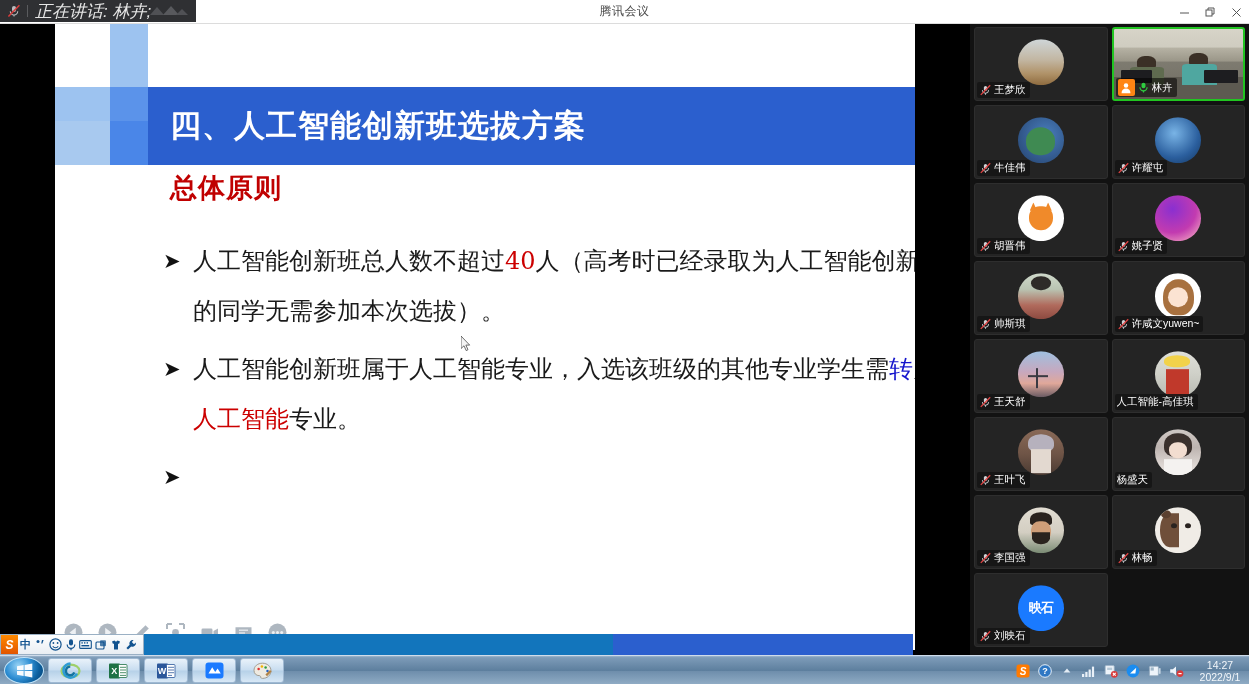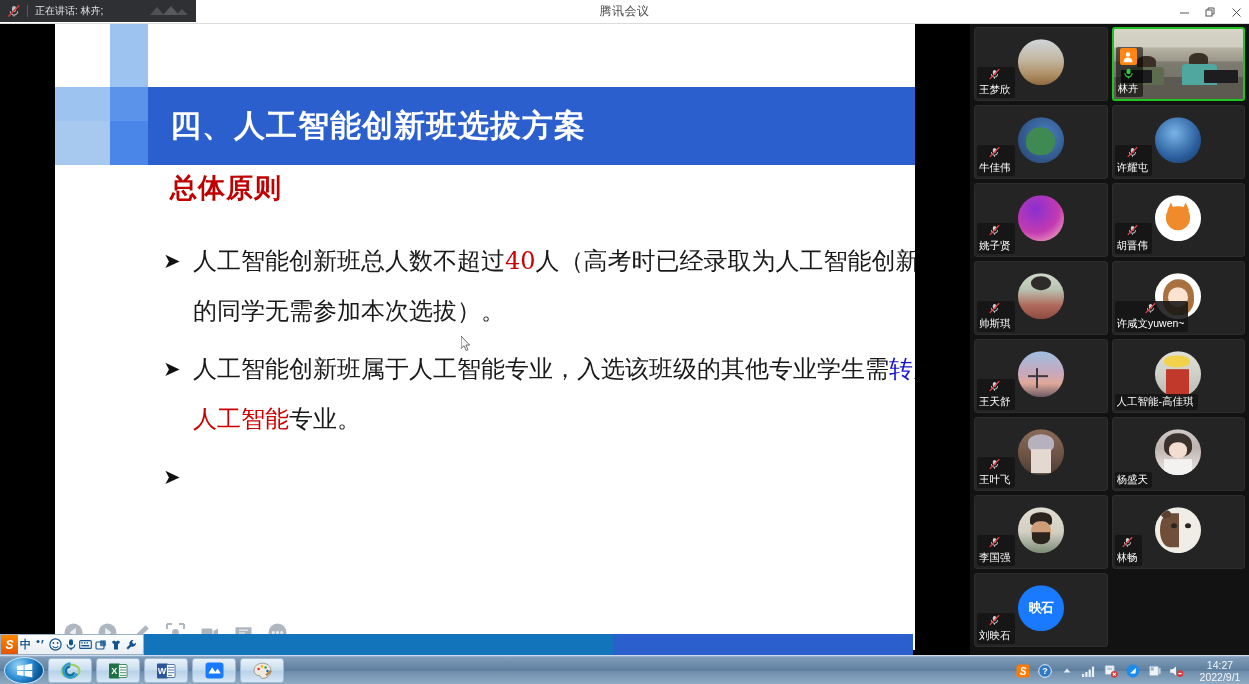--- a/index.html
+++ b/index.html
@@ -25,21 +25,21 @@
   
   #speaking-bar{
     position:absolute; left:0; top:0; width:196px; height:22px;
     background:#2f3033; display:flex; align-items:center; z-index:6;
     padding-left:6px; overflow:hidden;
   }
   #speaking-mic{ width:16px; height:14px; position:relative; flex:0 0 auto; }
   #speaking-divider{
     width:1px; height:12px; background:#5a5b5e; margin:0 7px 0 5px; flex:0 0 auto;
   }
-  #speaking-text{ font-size:10px; color:#e6e6e6; white-space:nowrap; }
+  #speaking-text{ font-size:17px; color:#e6e6e6; white-space:nowrap;font-style:italic; }
   #speaking-wave{
     position:absolute; right:8px; top:4px; width:40px; height:14px; opacity:.55;
   }
 
   
   #stage{
     position:absolute; left:0; top:24px; width:970px; height:636px; background:#000;
   }
   #slide{
     position:absolute; left:55px; top:0; width:860px; height:626px; background:#fff;
@@ -109,21 +109,21 @@
   .tile.active{ border:2px solid #21c521; }
   .avatar{
     position:absolute; left:50%; top:50%; transform:translate(-50%,-54%);
     width:46px; height:46px; border-radius:50%; overflow:hidden;
     display:flex; align-items:center; justify-content:center;
     font-size:14px; font-weight:bold; color:#fff;
   }
   .nameplate{
     position:absolute; left:2px; bottom:2px; max-width:96%;
     background:rgba(20,20,20,.88); border-radius:2px;
-    display:flex; align-items:center; gap:2px; padding:1px 4px 1px 2px;flex-direction:column;
+    display:flex; align-items:center; gap:2px; padding:1px 4px 1px 2px;
   }
   .nameplate.on-video{ background:rgba(0,0,0,.55); }
   .nm-text{
     font-size:10.5px; color:#fff; white-space:nowrap;
     overflow:hidden; text-overflow:ellipsis; max-width:78px;
   }
   .mic{ width:13px; height:13px; flex:0 0 auto; }
   .hostbadge{
     width:17px; height:17px; background:#ff8514; border-radius:2px;
     display:flex; align-items:center; justify-content:center; flex:0 0 auto;
@@ -389,52 +389,52 @@
               <path d="M4.2 7.6a3.8 3.8 0 0 0 7.6 0" fill="none" stroke="#cfd2d6" stroke-width="1.2"></path>
               <line x1="8" y1="11.4" x2="8" y2="13.2" stroke="#cfd2d6" stroke-width="1.2"></line>
               <line x1="2.2" y1="13.4" x2="13.8" y2="1.6" stroke="#e04444" stroke-width="1.7"></line>
             </svg>
           </span>
           <span class="nm-text">许耀屯</span>
         </div>
       </div>
       <div class="tile">
         <div class="avatar">
-          <div style="width:100%;height:100%;background:radial-gradient(circle at 38% 30%,#8a2fd0,#c23bb0 55%,#f0a0c0 88%,#efe2e8 100%)"></div>
-        </div>
-        <div class="nameplate">
-          <span class="mic">
-            <svg width="13" height="13" viewBox="0 0 16 16">
-              <rect x="6" y="2.4" width="4" height="6" rx="2" fill="#cfd2d6"></rect>
-              <path d="M4.2 7.6a3.8 3.8 0 0 0 7.6 0" fill="none" stroke="#cfd2d6" stroke-width="1.2"></path>
-              <line x1="8" y1="11.4" x2="8" y2="13.2" stroke="#cfd2d6" stroke-width="1.2"></line>
-              <line x1="2.2" y1="13.4" x2="13.8" y2="1.6" stroke="#e04444" stroke-width="1.7"></line>
-            </svg>
-          </span>
-          <span class="nm-text">姚子贤</span>
-        </div>
-      </div>
-      <div class="tile">
-        <div class="avatar">
           <div style="width:100%;height:100%;background:#fff;position:relative">
             <div style="position:absolute;left:24%;top:24%;width:52%;height:52%;background:#f08a2a;border-radius:45% 45% 50% 50%"></div>
             <div style="position:absolute;left:26%;top:16%;width:16%;height:18%;background:#f08a2a;clip-path:polygon(0 100%,50% 0,100% 100%)"></div>
             <div style="position:absolute;right:26%;top:16%;width:16%;height:18%;background:#f08a2a;clip-path:polygon(0 100%,50% 0,100% 100%)"></div>
           </div>
         </div>
         <div class="nameplate">
           <span class="mic">
             <svg width="13" height="13" viewBox="0 0 16 16">
               <rect x="6" y="2.4" width="4" height="6" rx="2" fill="#cfd2d6"></rect>
               <path d="M4.2 7.6a3.8 3.8 0 0 0 7.6 0" fill="none" stroke="#cfd2d6" stroke-width="1.2"></path>
               <line x1="8" y1="11.4" x2="8" y2="13.2" stroke="#cfd2d6" stroke-width="1.2"></line>
               <line x1="2.2" y1="13.4" x2="13.8" y2="1.6" stroke="#e04444" stroke-width="1.7"></line>
             </svg>
           </span>
           <span class="nm-text">胡晋伟</span>
+        </div>
+      </div>
+      <div class="tile">
+        <div class="avatar">
+          <div style="width:100%;height:100%;background:radial-gradient(circle at 38% 30%,#8a2fd0,#c23bb0 55%,#f0a0c0 88%,#efe2e8 100%)"></div>
+        </div>
+        <div class="nameplate">
+          <span class="mic">
+            <svg width="13" height="13" viewBox="0 0 16 16">
+              <rect x="6" y="2.4" width="4" height="6" rx="2" fill="#cfd2d6"></rect>
+              <path d="M4.2 7.6a3.8 3.8 0 0 0 7.6 0" fill="none" stroke="#cfd2d6" stroke-width="1.2"></path>
+              <line x1="8" y1="11.4" x2="8" y2="13.2" stroke="#cfd2d6" stroke-width="1.2"></line>
+              <line x1="2.2" y1="13.4" x2="13.8" y2="1.6" stroke="#e04444" stroke-width="1.7"></line>
+            </svg>
+          </span>
+          <span class="nm-text">姚子贤</span>
         </div>
       </div>
       <div class="tile">
         <div class="avatar">
           <div style="width:100%;height:100%;background:linear-gradient(#cfd9cb 0%,#b9c4b2 35%,#b06a5c 70%,#8d4a40 100%)">
             <div style="position:absolute;left:28%;top:6%;width:44%;height:32%;border-radius:50%;background:#2e2b28"></div>
           </div>
         </div>
         <div class="nameplate">
           <span class="mic">

